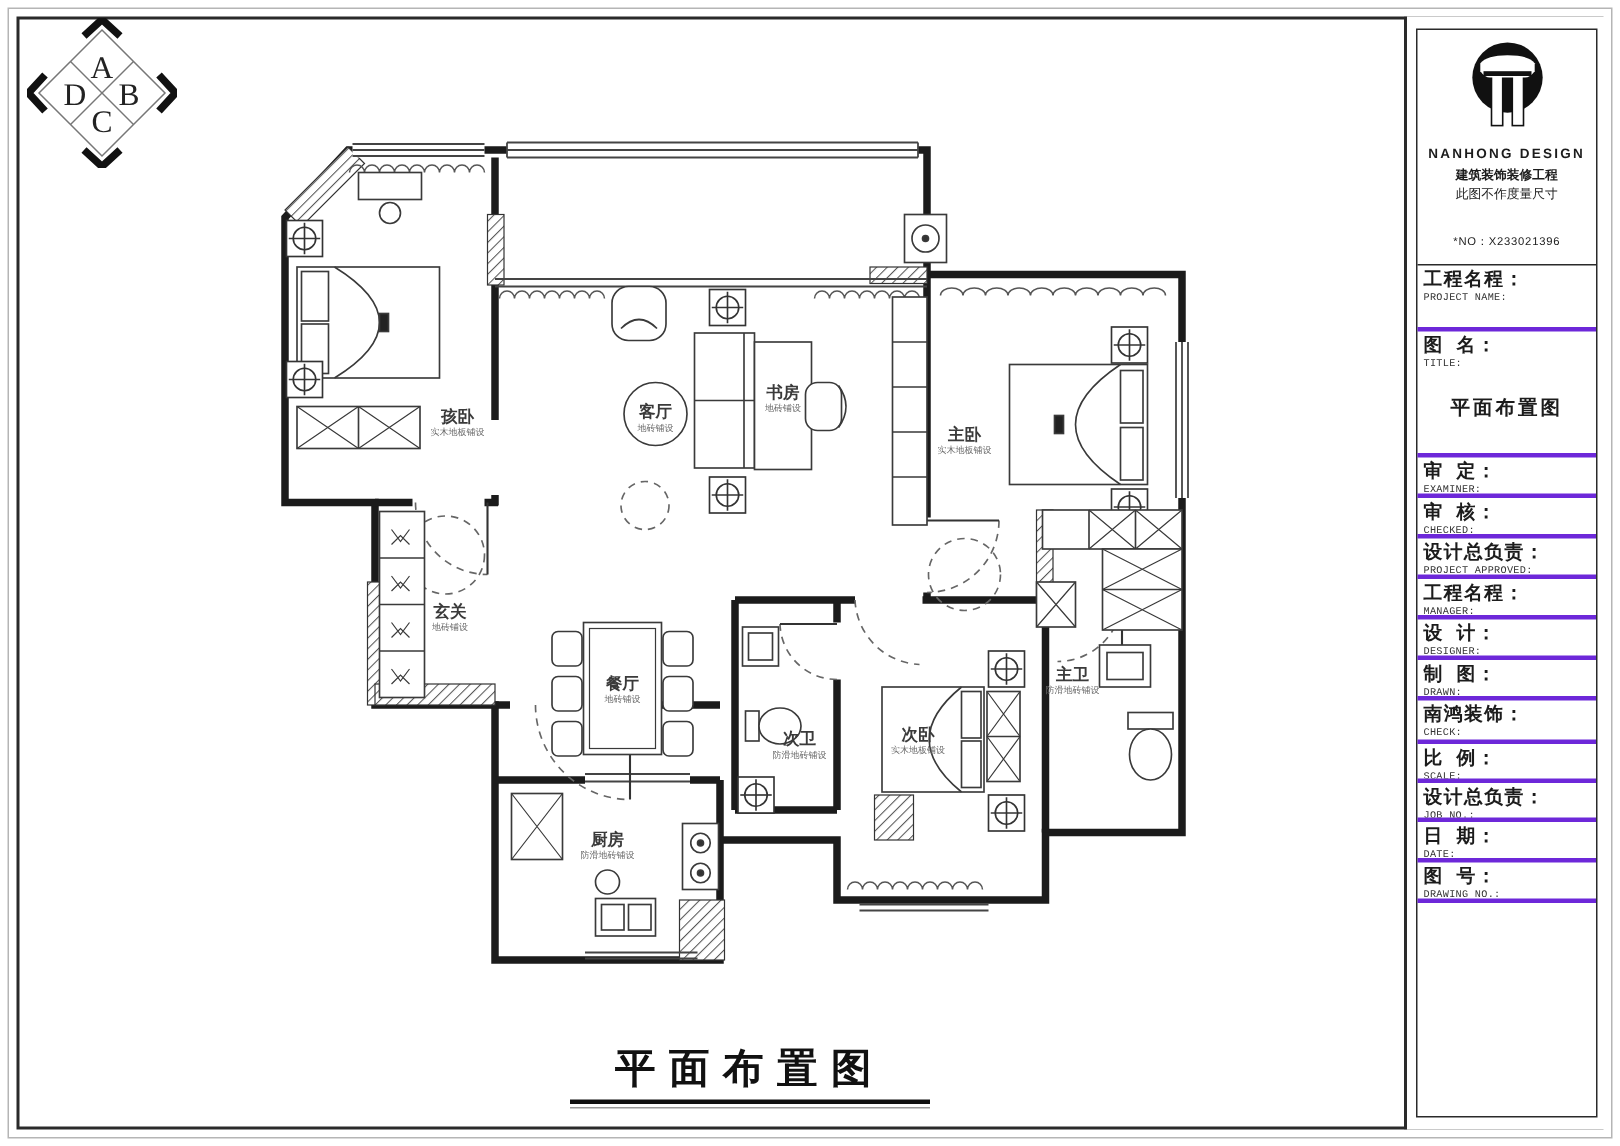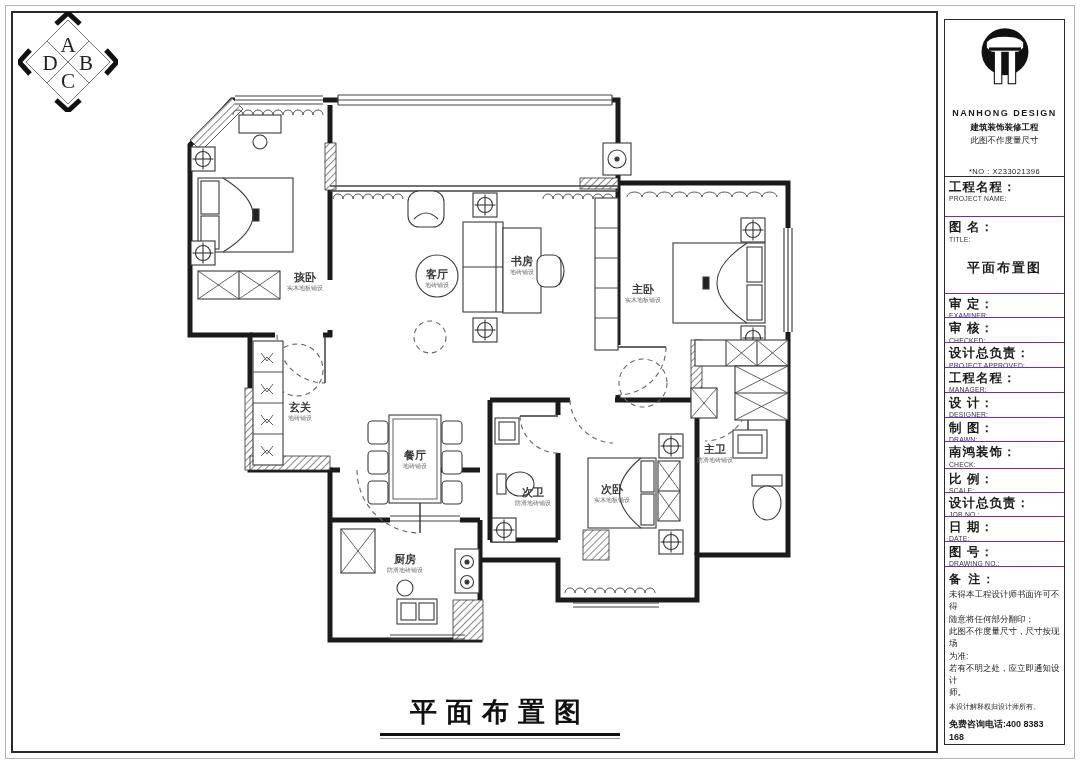--- a/index.html
+++ b/index.html
@@ -20,26 +20,26 @@
   #drawtitle{position:absolute;left:380px;top:694px;width:240px;text-align:center;}
   #drawtitle .t{font-size:27px;font-weight:bold;letter-spacing:9px;color:#111;
                 font-family:"Liberation Serif",serif;}
   #drawtitle .u1{height:3px;background:#111;margin-top:3px;}
   #drawtitle .u2{height:1px;background:#999;margin-top:2px;}
 
   
   #panel{position:absolute;left:936px;top:11px;width:133px;height:742px;border-left:2px solid #2a2a2a;background:#fff;}
   #panelbox{position:absolute;left:6px;top:8px;right:6px;bottom:8px;border:1.5px solid #2a2a2a;display:flex;flex-direction:column;}
   #logoarea{height:150px;border-bottom:1.5px solid #2a2a2a;text-align:center;padding-top:6px;}
-  #brand-en{font-size:9px;font-weight:bold;letter-spacing:1.5px;margin-top:18px;text-align:center;}
+  #brand-en{font-size:9px;font-weight:bold;letter-spacing:1.5px;margin-top:6px;text-align:center;}
   #brand-cn{font-size:21px;font-weight:bold;letter-spacing:2px;margin-top:1px;font-family:"Liberation Serif",serif;}
   #brand-l1{font-size:8.5px;font-weight:bold;margin-top:4px;}
   #brand-l2{font-size:8.5px;margin-top:1px;}
   #brand-no{font-size:7.5px;margin-top:20px;letter-spacing:.5px;}
-  .tbrow{border-bottom:1px solid #6d28d9;padding:3px 4px 0 4px;box-sizing:border-box;overflow:hidden;}
+  .tbrow{border-bottom:3px solid #6d28d9;padding:3px 4px 0 4px;box-sizing:border-box;overflow:hidden;font-family:Liberation Mono, monospace;}
   .tbrow .cn{font-size:12.5px;font-weight:bold;letter-spacing:1px;line-height:1.15;}
   .tbrow .en{font-size:6.8px;color:#333;letter-spacing:.2px;margin-top:1px;}
   .tbrow .val{font-size:13px;font-weight:bold;text-align:center;margin-top:16px;letter-spacing:2px;}
   #notes{flex:1;padding:4px 4px 0 4px;font-size:8.5px;line-height:1.45;}
   #notes .nlabel{font-size:12px;font-weight:bold;letter-spacing:2px;}
   #notes .small{font-size:7px;margin-top:3px;}
   #notes .phone{font-size:9px;margin-top:6px;font-weight:bold;}
 </style>
 </head>
 <body>
@@ -382,26 +382,15 @@
       </div>
       <div class="tbrow" style="height:27px">
         <div class="cn">日  期：</div>
         <div class="en">DATE:</div>
       </div>
       <div class="tbrow" style="height:27px">
         <div class="cn">图  号：</div>
         <div class="en">DRAWING NO.:</div>
       </div>
 
-      <div id="notes">
-        <div class="nlabel">备 注：</div>
-        <div>未得本工程设计师书面许可不得</div>
-        <div>随意将任何部分翻印；</div>
-        <div>此图不作度量尺寸，尺寸按现场</div>
-        <div>为准:</div>
-        <div>若有不明之处，应立即通知设计</div>
-        <div>师。</div>
-        <div class="small">本设计解释权归设计师所有。</div>
-        <div class="phone">免费咨询电话:400 8383 168</div>
-      </div>
     </div>
   </div>
 </div>
 
 </body></html>

